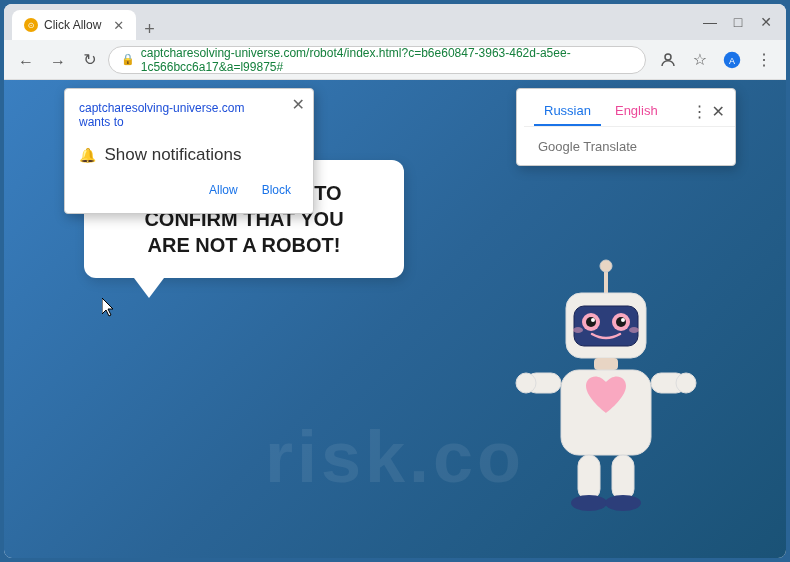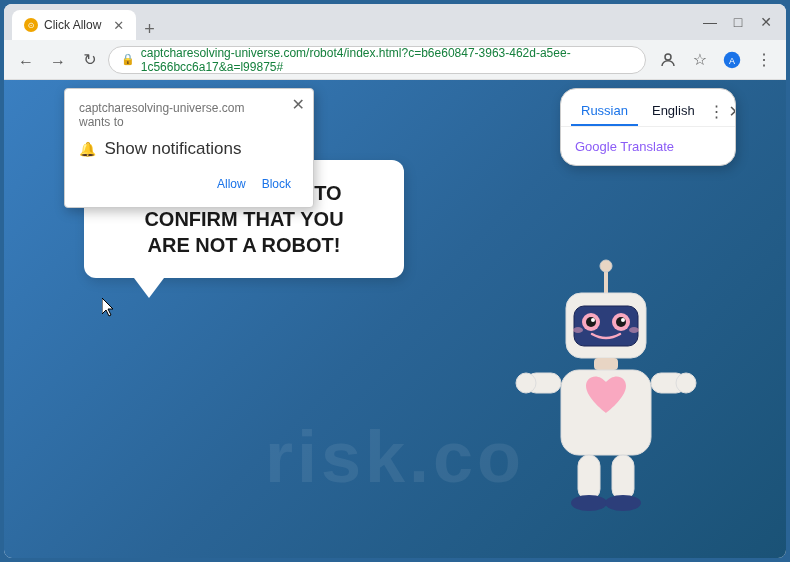--- a/index.html
+++ b/index.html
@@ -215,22 +215,22 @@
       right: 8px;
       cursor: pointer;
       color: #666;
       font-size: 16px;
       background: none;
       border: none;
     }
 
     .popup-site {
       font-size: 12px;
-      color: #737373;
-      margin-bottom: 10px;
+      color: #1d4ed8;
+      margin-bottom: 16px;
       padding-right: 20px;
     }
 
     .popup-notification-row {
       display: flex;
       align-items: center;
       gap: 8px;
       margin-bottom: 14px;
     }
 
@@ -239,21 +239,21 @@
       color: #555;
     }
 
     .popup-show-text {
       font-size: 17px;
       color: #333;
     }
 
     .popup-buttons {
       display: flex;
-      gap: 0;
+      gap: 8px;
       justify-content: flex-end;
     }
 
     .btn-allow {
       background: none;
       border: none;
       color: #1a73e8;
       font-size: 12px;
       cursor: pointer;
       padding: 4px 8px;
@@ -271,40 +271,41 @@
       text-align: center;
     }
 
     
     .translate-popup {
       position: absolute;
       top: 8px;
       right: 50px;
       background: #fff;
       border: 1px solid #ccc;
-      border-radius: 16px;
+      border-radius: 4px;
       box-shadow: 2px 4px 12px rgba(0,0,0,0.2);
-      width: 176px;
+      width: 220px;
       z-index: 100;
       overflow: hidden;
+      padding-left: 7px;
     }
 
     .translate-tabs {
       display: flex;
       align-items: center;
       padding: 8px 10px 0;
       border-bottom: 1px solid #eee;
       gap: 4px;
     }
 
     .translate-tab {
       padding: 6px 10px;
       font-size: 13px;
       cursor: pointer;
-      color: #0f172a;
+      color: #ec4899;
       border-bottom: 2px solid transparent;
       background: none;
       border-left: none;
       border-right: none;
       border-top: none;
     }
 
     .translate-tab.active {
       color: #1a73e8;
       border-bottom: 2px solid #1a73e8;
@@ -326,21 +327,21 @@
       font-size: 16px;
       color: #555;
     }
 
     .translate-body {
       padding: 10px 14px;
     }
 
     .translate-service {
       font-size: 13px;
-      color: #8b5cf6;
+      color: #737373;
     }
 
     
     .speech-bubble {
       position: absolute;
       top: 80px;
       left: 80px;
       background: #fff;
       border-radius: 12px;
       padding: 20px 30px;

